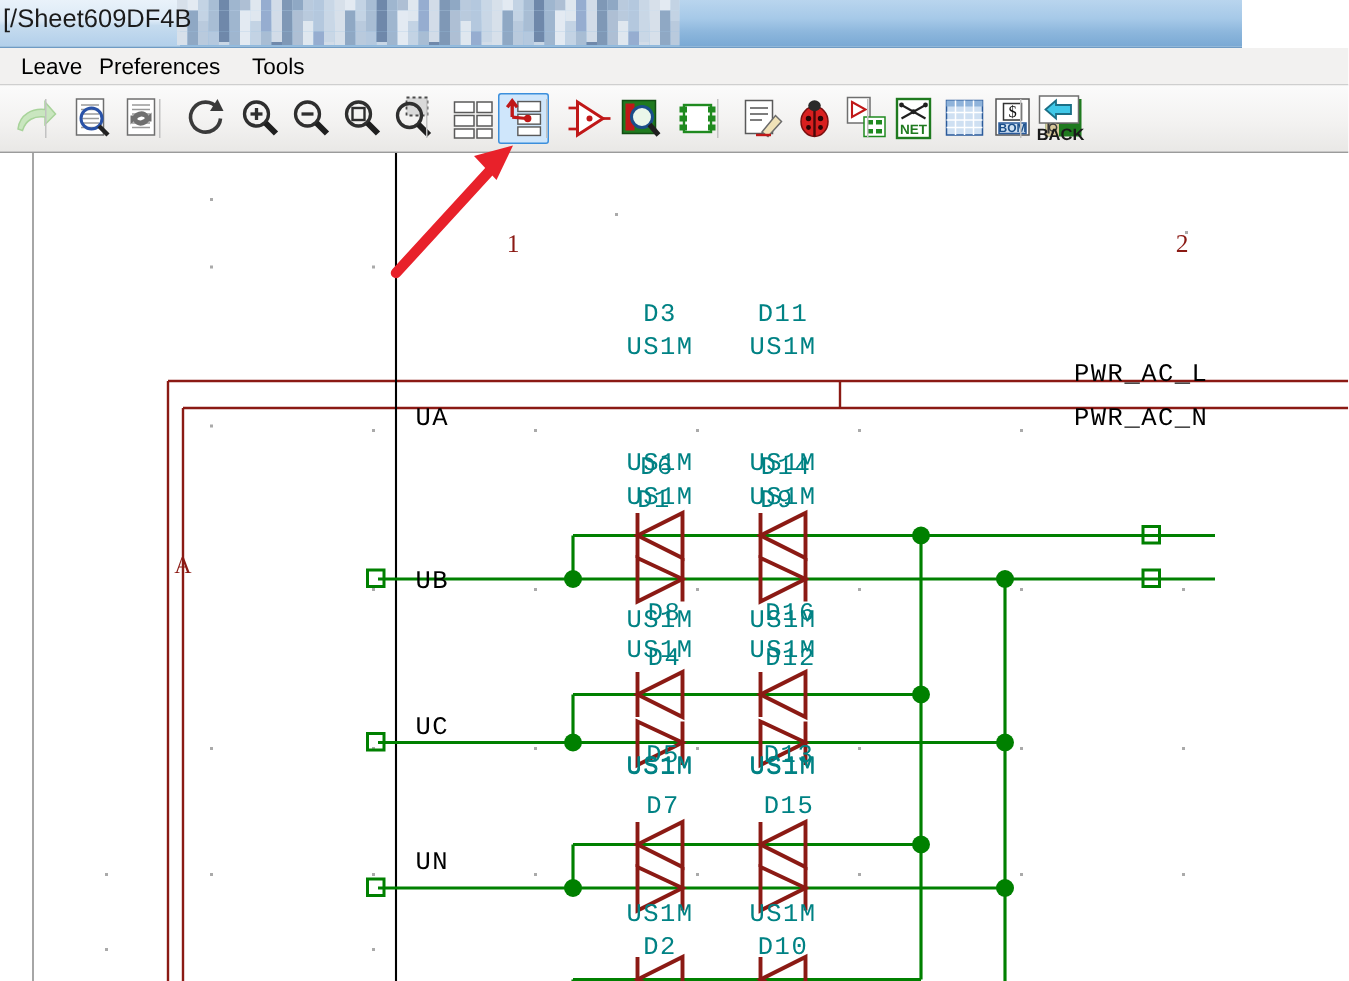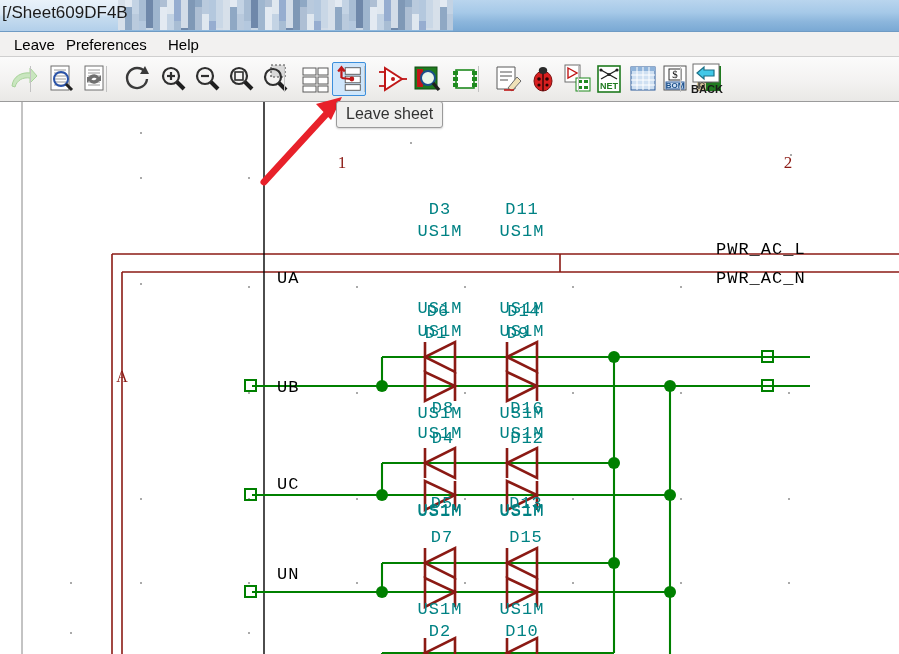--- a/index.html
+++ b/index.html
@@ -6,21 +6,21 @@
   body{
     width:899px;height:654px;overflow:hidden;
     background:#ffffff;
     font-family:"Liberation Sans", sans-serif;
     -webkit-font-smoothing:antialiased;
   }
   .app{position:relative;width:899px;height:654px;overflow:hidden;}
 
   
   .titlebar{
-    position:absolute;left:0;top:0;width:899px;height:32px;
+    position:absolute;left:0;top:0;width:828px;height:32px;
     background:linear-gradient(to bottom,#cfe3f5 0%,#bcd8f0 38%,#a6c9e8 52%,#8fb9de 100%);
     border-bottom:1px solid #6f9bc4;
     box-sizing:border-box;
     overflow:hidden;
   }
   .titlebar .tl-left{
     position:absolute;left:0;top:0;width:120px;height:31px;
     background:linear-gradient(to bottom,#e9f2fa 0%,#dbe9f6 45%,#c6dcef 55%,#b2cfea 100%);
   }
   .title-text{
@@ -354,21 +354,21 @@
         <i style="left:315px;top:28px;width:7px;height:7px;background:#d7e0ea;"></i>
         <i style="left:322px;top:28px;width:7px;height:7px;background:#8fa8c4;"></i>
         <i style="left:329px;top:28px;width:7px;height:7px;background:#b9cadd;"></i>
       </div>
     <div class="title-text">[/Sheet609DF4B</div>
   </div>
 
   <div class="menubar">
     <div class="menu-item" style="left:10px">Leave</div>
     <div class="menu-item" style="left:62px">Preferences</div>
-    <div class="menu-item" style="left:164px">Help</div>
+    <div class="menu-item" style="left:164px">Tools</div>
   </div>
 
   <div class="toolbar">
 
     <div class="tbtn" style="left:6px">
       <svg width="34" height="34" viewBox="0 0 34 34">
         <path d="M6 24 C7 14 16 10 24 11 L24 6 L31 14 L24 21 L24 16 C17 15 11 18 9 25 Z" fill="#c9e6bf" stroke="#a8d39a" stroke-width="1"></path>
       </svg>
     </div>
 
@@ -606,21 +606,20 @@
 
     <div class="tbtn" style="left:685px;width:44px">
       <svg width="44" height="34" viewBox="0 0 44 34">
         <rect x="8" y="2" width="26" height="18" fill="#fff" stroke="#6f6f6f"></rect>
         <polygon points="12,11 19,5 19,8 29,8 29,14 19,14 19,17" fill="#40c8e8" stroke="#1b6f86" stroke-width="1.2"></polygon>
         <text x="22" y="31" font-family="'Liberation Sans',sans-serif" font-size="11" font-weight="bold" fill="#1a1a1a" text-anchor="middle">BACK</text>
       </svg>
     </div>
   </div>
 
-  <div class="tooltip">Leave sheet</div>
 
   <div class="canvas">
     <svg width="899" height="552" viewBox="0 0 899 552">
 
       <g fill="#aaaaaa">
         <rect x="140" y="75" width="2" height="2"></rect>
           <rect x="248" y="75" width="2" height="2"></rect>
         <rect x="140" y="181" width="2" height="2"></rect>
           <rect x="248" y="184" width="2" height="2"></rect>
         <rect x="356" y="184" width="2" height="2"></rect>

